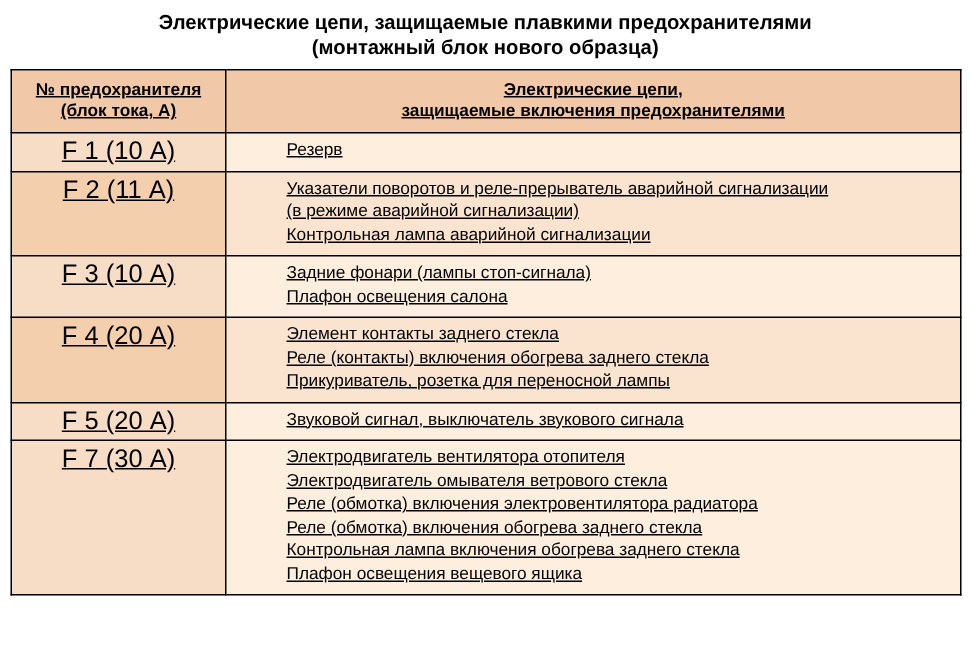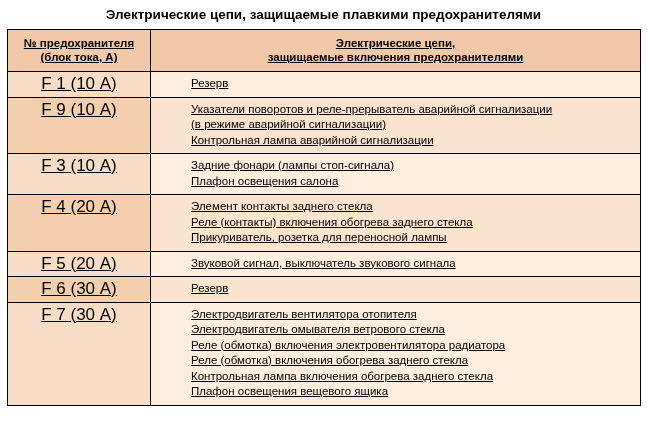--- a/index.html
+++ b/index.html
@@ -86,20 +86,21 @@
     white-space: nowrap;
   }
 </style>
 </head>
 <body>
 
 <div class="sheet">
 
   <div class="title">
     <span class="line">Электрические цепи, защищаемые плавкими предохранителями</span>
+    <span class="line">(монтажный блок нового образца)</span>
   </div>
 
   <table class="fuse-table">
     <colgroup>
       <col class="c1">
       <col class="c2">
     </colgroup>
     <thead>
       <tr>
         <th>
@@ -115,21 +116,21 @@
     <tbody>
 
       <tr>
         <td class="fuse-id">F 1 (10 А)</td>
         <td class="circuits">
           <span class="ln">Резерв</span>
         </td>
       </tr>
 
       <tr class="alt">
-        <td class="fuse-id">F 9 (10 А)</td>
+        <td class="fuse-id">F 2 (11 А)</td>
         <td class="circuits">
           <span class="ln">Указатели поворотов и реле-прерыватель аварийной сигнализации</span>
           <span class="ln">(в режиме аварийной сигнализации)</span>
           <span class="ln">Контрольная лампа аварийной сигнализации</span>
         </td>
       </tr>
 
       <tr>
         <td class="fuse-id">F 3 (10 А)</td>
         <td class="circuits">
@@ -147,26 +148,20 @@
         </td>
       </tr>
 
       <tr>
         <td class="fuse-id">F 5 (20 А)</td>
         <td class="circuits">
           <span class="ln">Звуковой сигнал, выключатель звукового сигнала</span>
         </td>
       </tr>
 
-      <tr class="alt">
-        <td class="fuse-id">F 6 (30 А)</td>
-        <td class="circuits">
-          <span class="ln">Резерв</span>
-        </td>
-      </tr>
 
       <tr>
         <td class="fuse-id">F 7 (30 А)</td>
         <td class="circuits">
           <span class="ln">Электродвигатель вентилятора отопителя</span>
           <span class="ln">Электродвигатель омывателя ветрового стекла</span>
           <span class="ln">Реле (обмотка) включения электровентилятора радиатора</span>
           <span class="ln">Реле (обмотка) включения обогрева заднего стекла</span>
           <span class="ln">Контрольная лампа включения обогрева заднего стекла</span>
           <span class="ln">Плафон освещения вещевого ящика</span>

